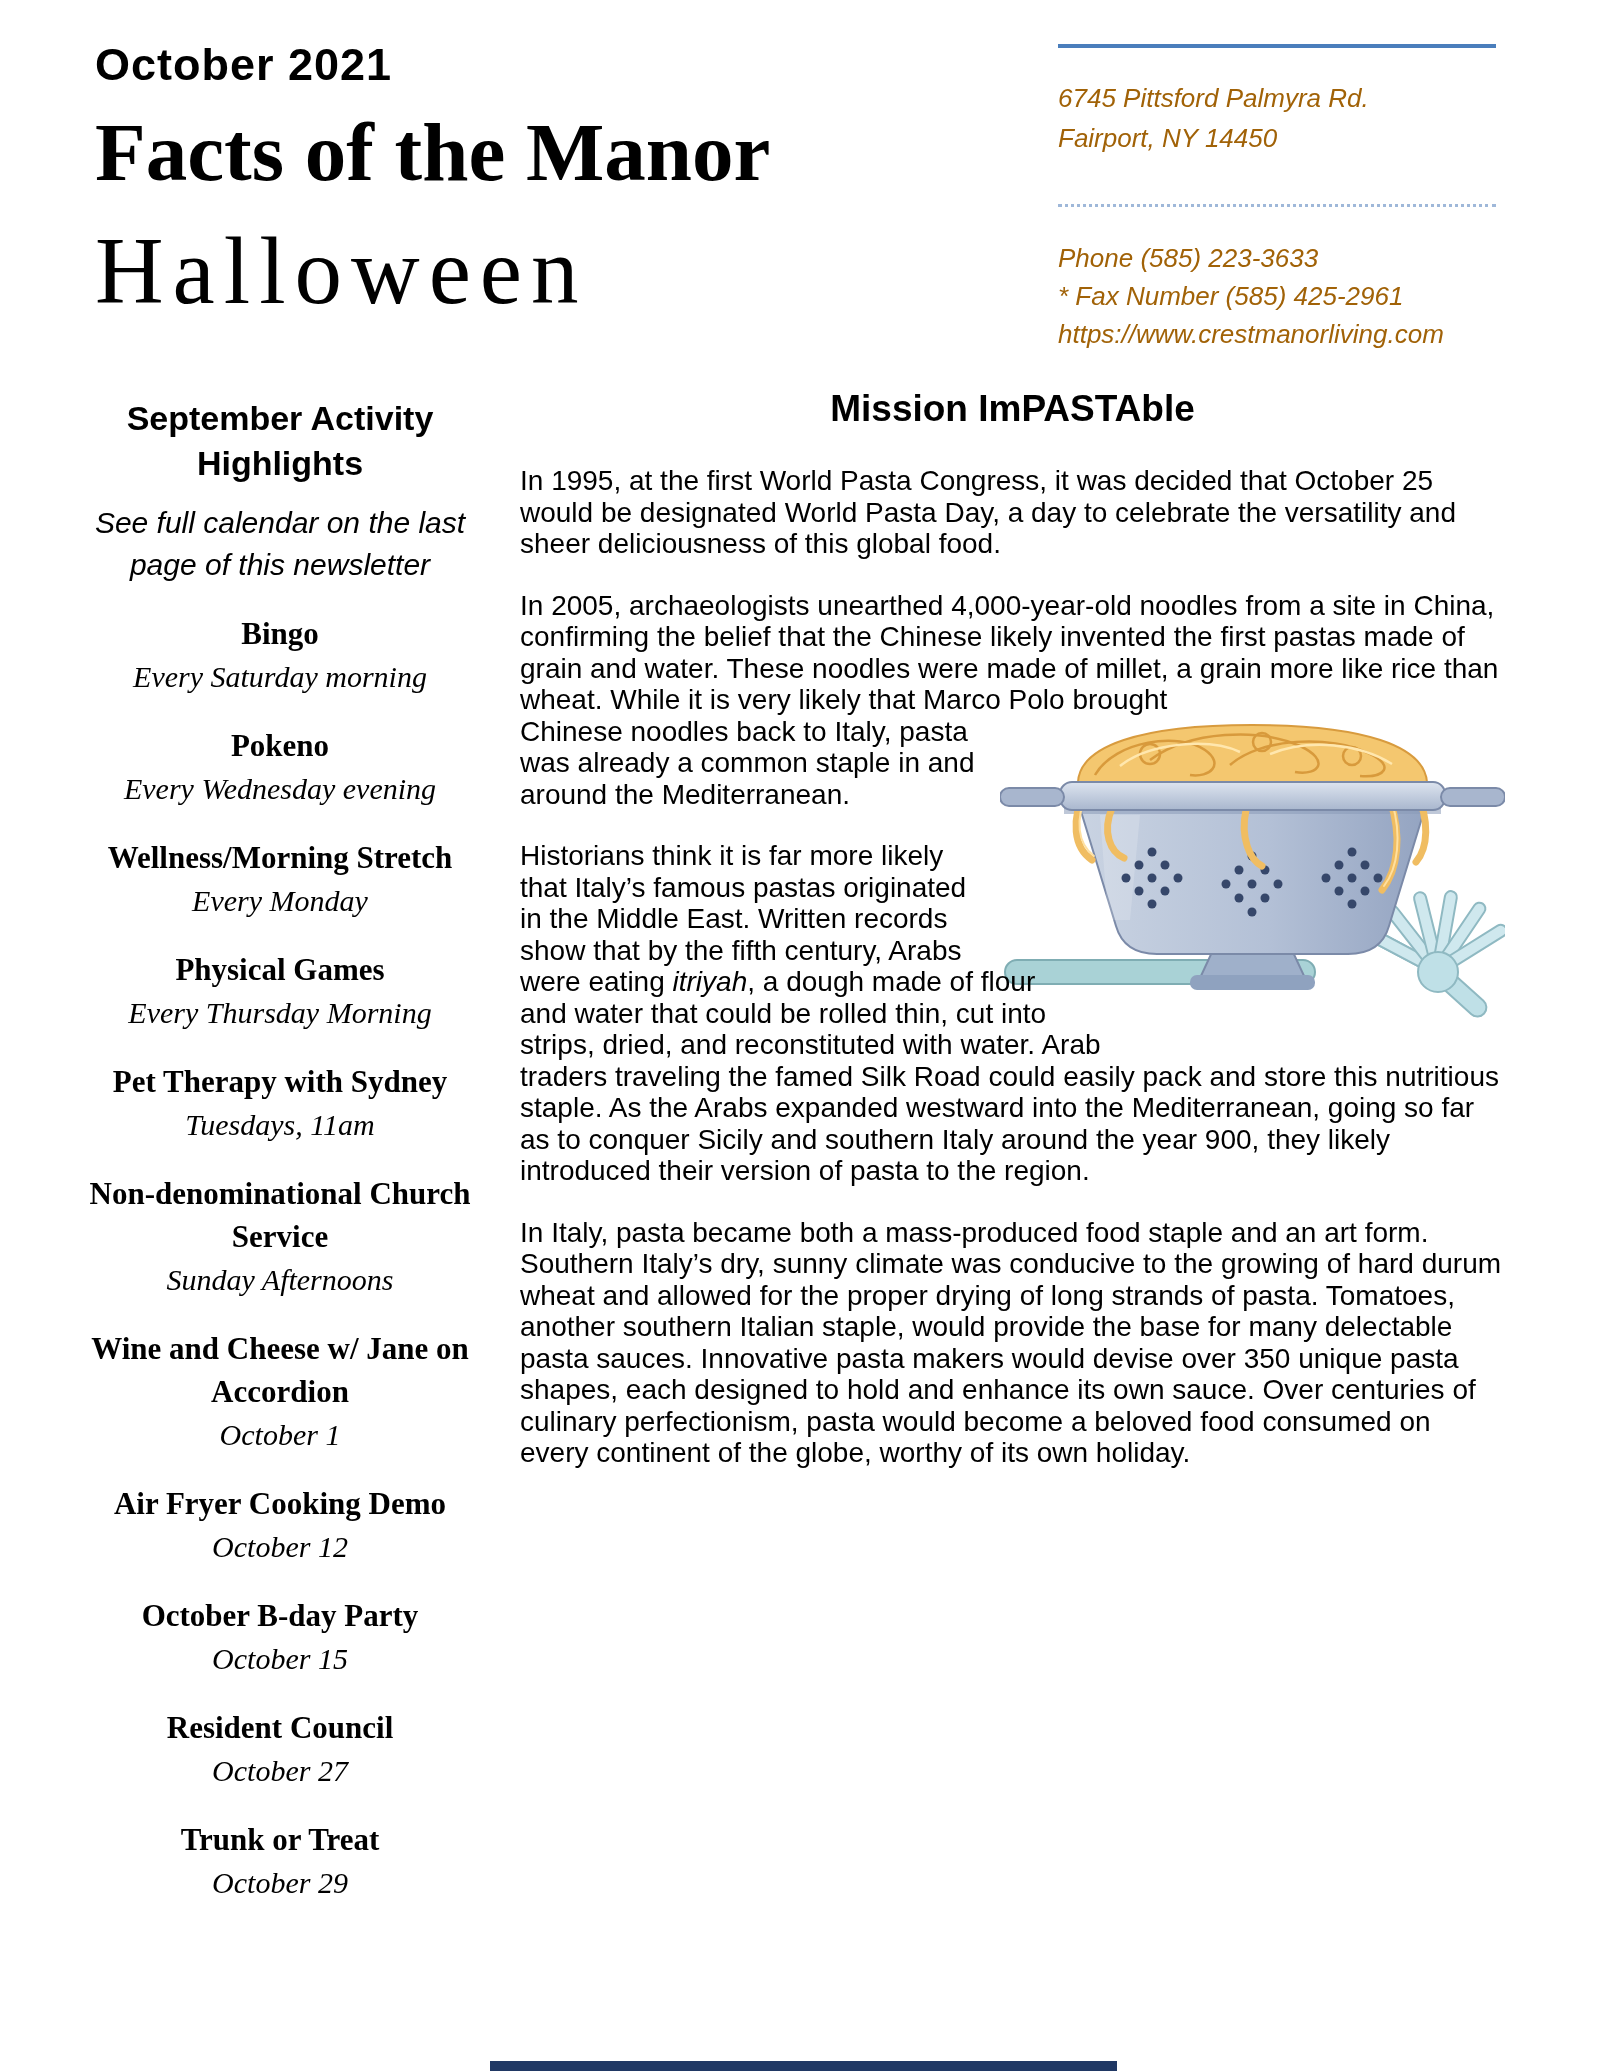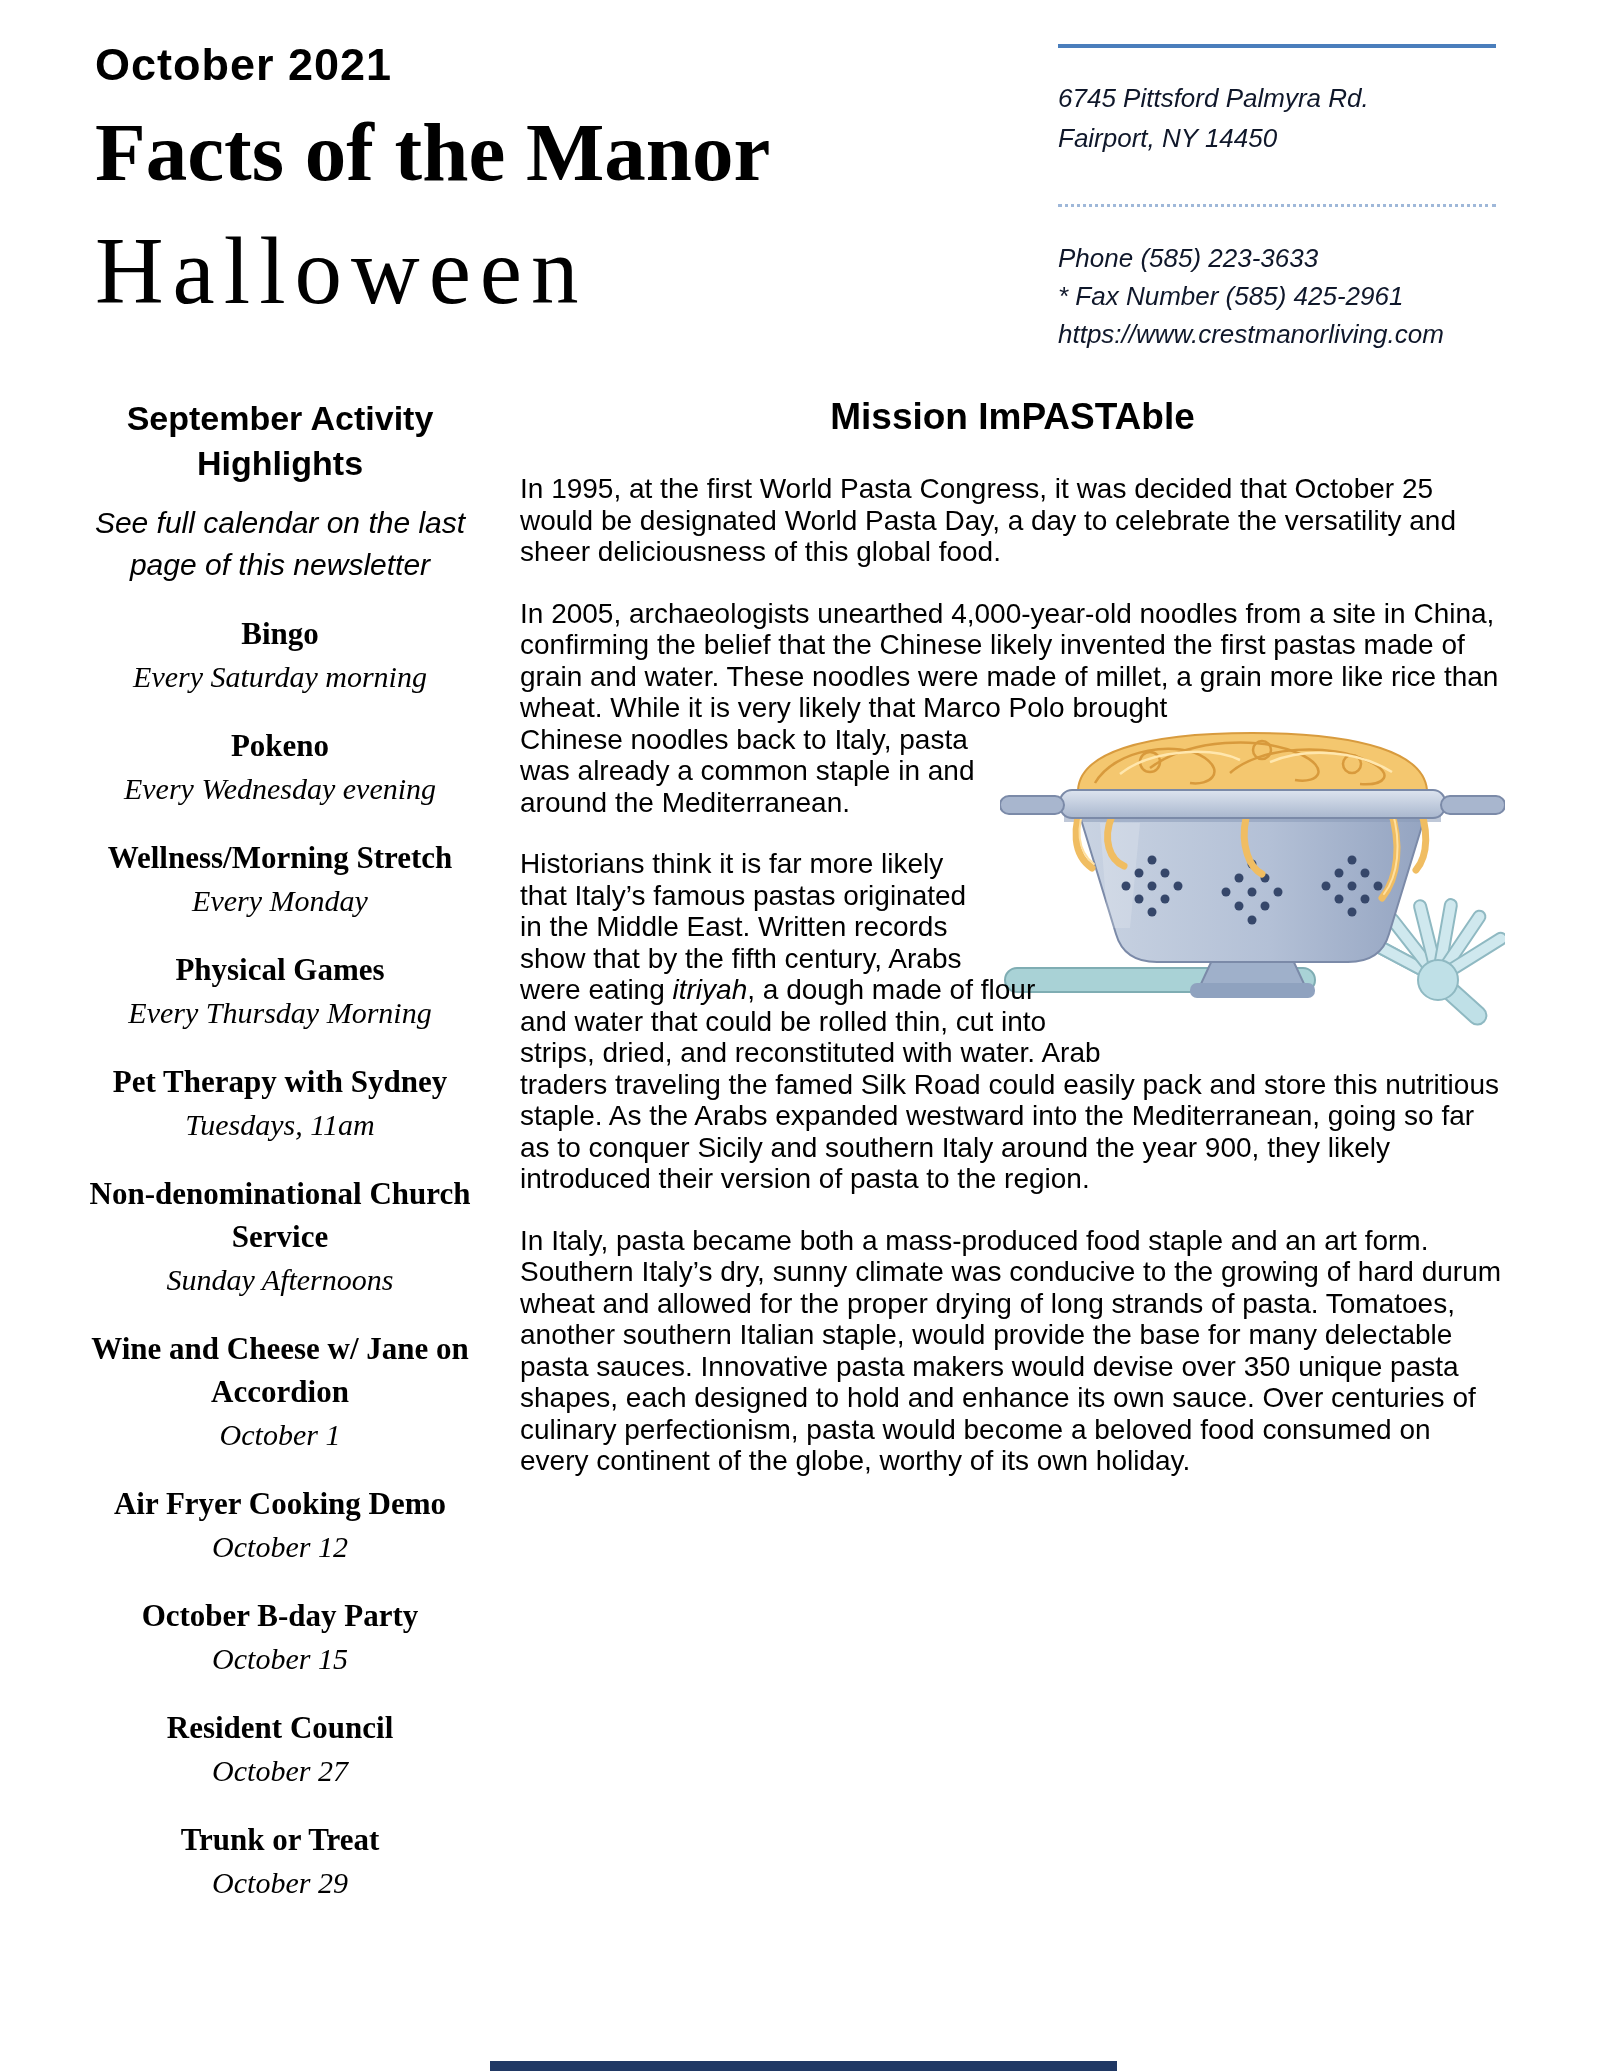--- a/index.html
+++ b/index.html
@@ -11,37 +11,37 @@
   }
 
   
   .masthead { position:absolute; left:95px; top:42px; }
   .issue-date { font:700 45px/1 "Liberation Sans", sans-serif; letter-spacing:1px; }
   .news-title { margin-top:24px; font:700 83px/1 "Liberation Serif", serif; }
   .halloween  { margin-top:30px; font:400 95px/1 "Liberation Serif", serif; letter-spacing:9px; }
 
   
   .contact { position:absolute; left:1058px; top:44px; width:438px;
-             font-style:italic; font-size:26px; color:#0f172a; }
+             font-style:italic; font-size:26px; color:#a16207; }
   .contact-rule { height:4px; background:#4a7ebc; }
   .address { margin-top:30px; line-height:40px; }
   .contact-divider { margin-top:46px; border-top:3px dotted #9fb8d9; height:0; }
   .phones { margin-top:32px; line-height:38px; }
 
   
   .left-col { position:absolute; left:83px; top:396px; width:394px; text-align:center; }
   .left-title { font:700 34px/45px "Liberation Sans", sans-serif; }
   .left-note  { margin-top:16px; font:italic 400 30px/42px "Liberation Sans", sans-serif; }
   .activities { margin-top:4px; }
   .activity { margin-top:26px; }
   .activity-name { font:700 31px/43px "Liberation Serif", serif; }
   .activity-when { font:italic 400 30px/43px "Liberation Serif", serif;text-align:center; }
 
   
-  .article { position:absolute; left:520px; top:398px; width:985px; }
+  .article { position:absolute; left:520px; top:390px; width:985px; }
   .article-title { font:700 37px/1 "Liberation Sans", sans-serif; text-align:center; margin:0 0 38px 0; }
   .article p { margin:0 0 30px 0; font-size:28px; line-height:31.5px; }
   .article p.joined { margin-bottom:0; }
   .it { font-style:italic; }
 
   .pasta-figure {
     float:right; width:505px; height:308px;
     margin:4px 0 6px 20px;
     shape-outside: polygon(0 0, 100% 0, 100% 100%, 42% 100%, 0 58%);
     shape-margin:14px;

